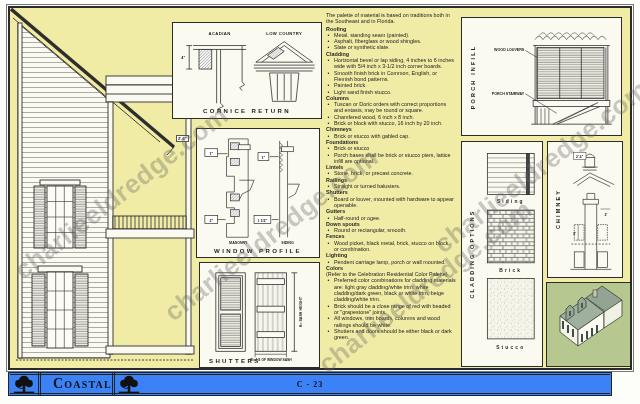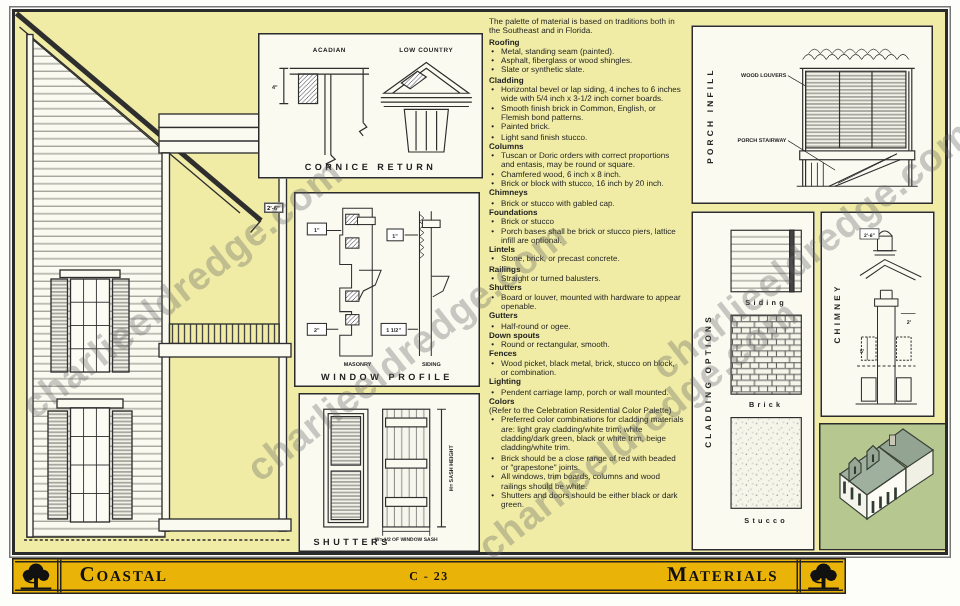--- a/index.html
+++ b/index.html
@@ -21,21 +21,21 @@
   .textcol{position:absolute;left:326px;top:12px;width:130px;height:354px;overflow:hidden;
            z-index:2;color:#1f1f1f;font-size:5.4px;line-height:6.3px;}
   .textcol .intro{margin-bottom:1px;}
   .sec-h{font-weight:bold;}
   .sec-note{}
   .bullet{padding-left:8px;position:relative;}
   .bullet::before{content:"•";position:absolute;left:1.5px;top:0;}
   .wm{position:absolute;z-index:6;font-weight:bold;font-size:26px;
       color:rgba(100,100,100,.34);white-space:nowrap;transform:rotate(-38deg);
       transform-origin:0 50%;pointer-events:none;letter-spacing:.5px;}
-  .footer{position:absolute;left:8px;top:372px;width:556px;height:24px;background:#eab308;
+  .footer{position:absolute;left:8px;top:372px;width:604px;height:24px;background:#3b82f6;
           border:1px solid #222;box-sizing:border-box;display:flex;align-items:center;z-index:4;}
   .footer::after{content:"";position:absolute;inset:1px;border-top:1px solid #222;
                  border-bottom:1px solid #222;pointer-events:none;}
   .treebox{width:32px;height:100%;display:flex;align-items:center;justify-content:center;
            box-sizing:border-box;}
   .treebox.left{border-right:3px double #222;}
   .treebox.right{border-left:3px double #222;margin-left:0;}
   .footer-title{font-family:"Liberation Serif",serif;font-variant:small-caps;font-weight:bold;
                 font-size:14px;letter-spacing:1.2px;color:#111;}
   .ft-left{margin-left:12px;}
@@ -366,21 +366,20 @@
             <circle cx="8.5" cy="10" r="4"></circle>
             <circle cx="19.5" cy="10" r="4"></circle>
           <rect x="12.6" y="11" width="2.8" height="8"></rect>
           <path d="M6 13 q3 3 8 2" stroke="#111" stroke-width="1" fill="none"></path>
         </g>
         <path d="M3 19.5 H25" stroke="#111" stroke-width="1.6"></path>
       </svg>
     </div>
     <div class="footer-title ft-left">Coastal</div>
     <div class="pagenum">C - 23</div>
-    <div class="footer-title ft-right">Materials</div>
     <div class="treebox right">
       <svg width="26" height="21" viewBox="0 0 28 22">
         <g fill="#111">
           <circle cx="14" cy="7" r="5.5"></circle>
             <circle cx="8.5" cy="10" r="4"></circle>
             <circle cx="19.5" cy="10" r="4"></circle>
           <rect x="12.6" y="11" width="2.8" height="8"></rect>
           <path d="M6 13 q3 3 8 2" stroke="#111" stroke-width="1" fill="none"></path>
         </g>
         <path d="M3 19.5 H25" stroke="#111" stroke-width="1.6"></path>

